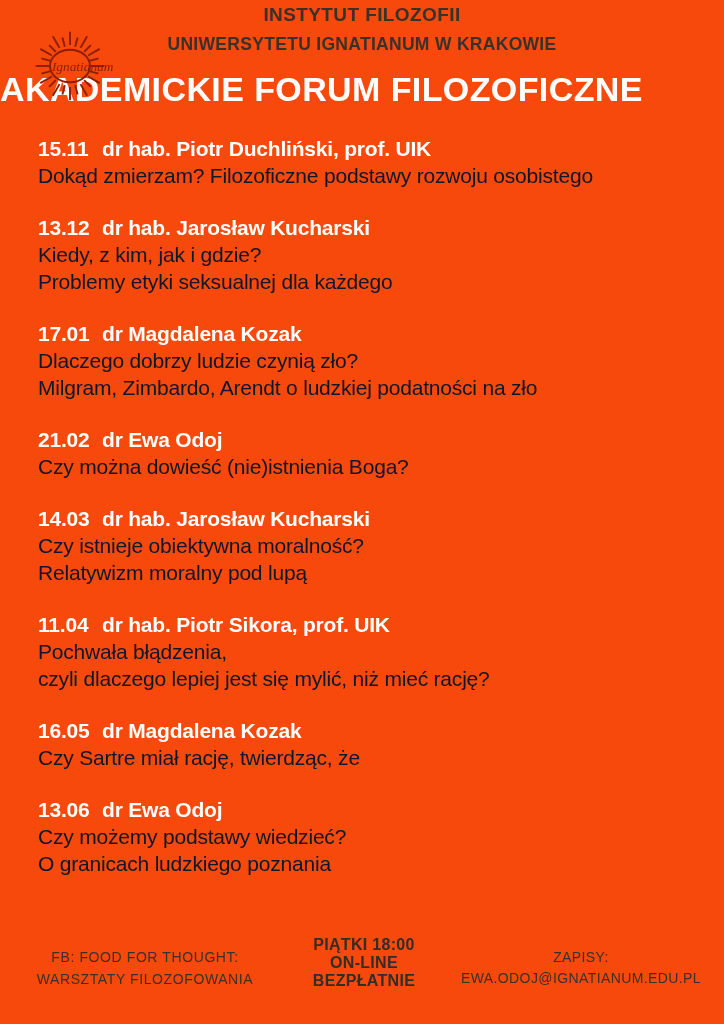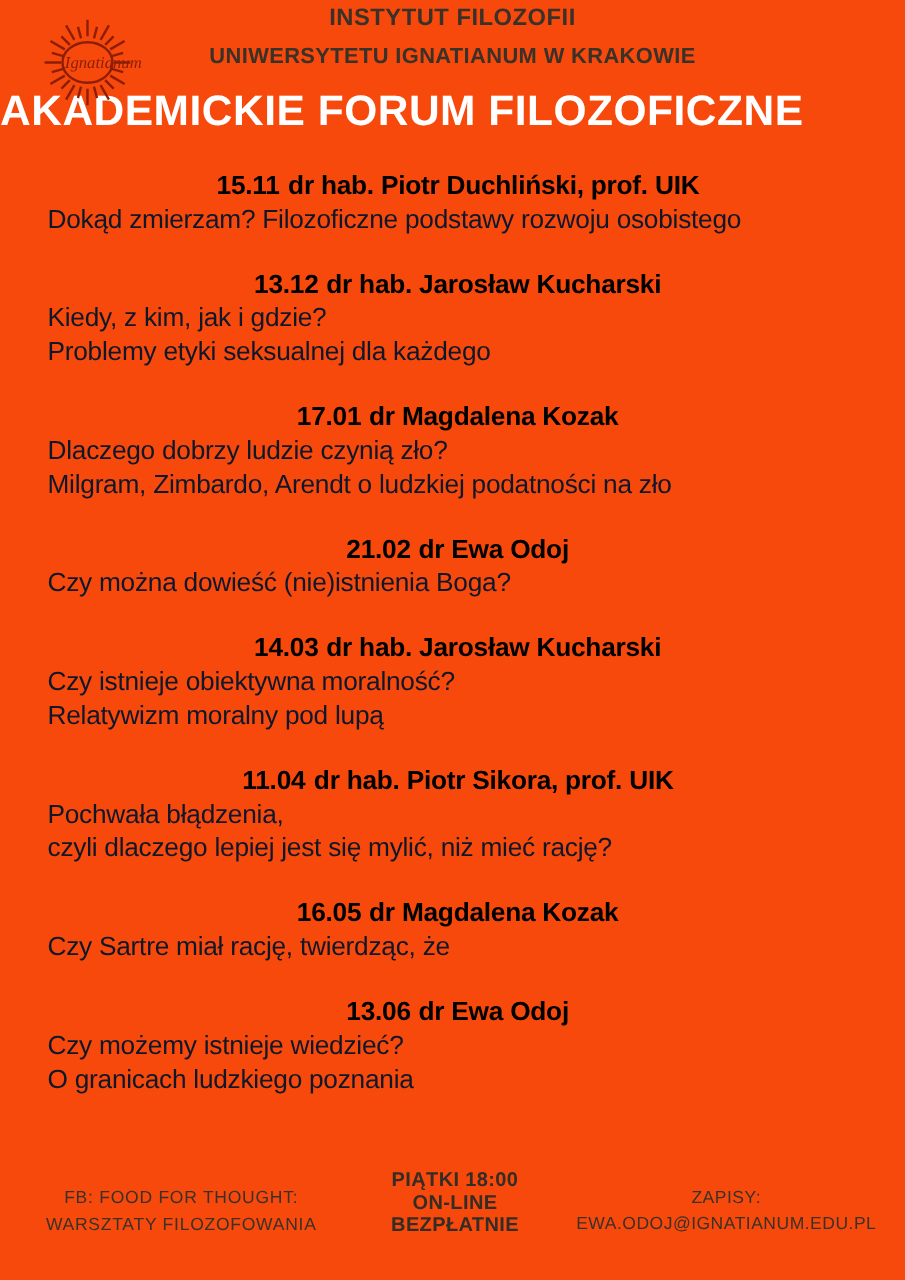--- a/index.html
+++ b/index.html
@@ -10,21 +10,21 @@
     margin: 0 auto;
     background: #f6490b;
     font-family: "Liberation Sans", sans-serif;
     overflow: hidden;
     box-sizing: border-box;
   }
   
   .logo {
     position: absolute;
     left: 22px;
-    top: 10px;
+    top: 26px;
     width: 96px;
     height: 80px;
   }
   .header {
     padding-top: 4px;
     text-align: center;
     color: #3a3129;
     font-weight: bold;
   }
   .header-line1 {
@@ -44,27 +44,26 @@
     font-size: 34px;
     letter-spacing: 0.4px;
     white-space: nowrap;
   }
   
   .events {
     padding: 26px 36px 0 38px;
   }
   .event { margin-bottom: 25px; }
   .event-heading {
-    color: #000000;
+    color: #ffffff;
     font-weight: bold;
     font-size: 21px;
     line-height: 27px;
     letter-spacing: -0.2px;
     white-space: nowrap;
-    text-align: center;
   }
   .event-date {
     display: inline-block;
     min-width: 64px;
   }
   .event-topic {
     color: #0f172a;
     font-size: 21px;
     line-height: 27px;
     letter-spacing: -0.2px;
@@ -179,21 +178,21 @@
         <div class="event-heading"><span class="event-date">11.04</span><span class="event-speaker">dr hab. Piotr Sikora, prof. UIK</span></div>
         <div class="event-topic">Pochwała błądzenia,</div>
         <div class="event-topic">czyli dlaczego lepiej jest się mylić, niż mieć rację?</div>
       </div>
       <div class="event">
         <div class="event-heading"><span class="event-date">16.05</span><span class="event-speaker">dr Magdalena Kozak</span></div>
         <div class="event-topic">Czy Sartre miał rację, twierdząc, że</div>
       </div>
       <div class="event">
         <div class="event-heading"><span class="event-date">13.06</span><span class="event-speaker">dr Ewa Odoj</span></div>
-        <div class="event-topic">Czy możemy istnieje wiedzieć?</div>
+        <div class="event-topic">Czy możemy podstawy wiedzieć?</div>
         <div class="event-topic">O granicach ludzkiego poznania</div>
       </div>
     </div>
 
   <div class="footer">
     <div class="footer-left">
       <div>FB: FOOD FOR THOUGHT:</div>
       <div>WARSZTATY FILOZOFOWANIA</div>
     </div>
     <div class="footer-center">

